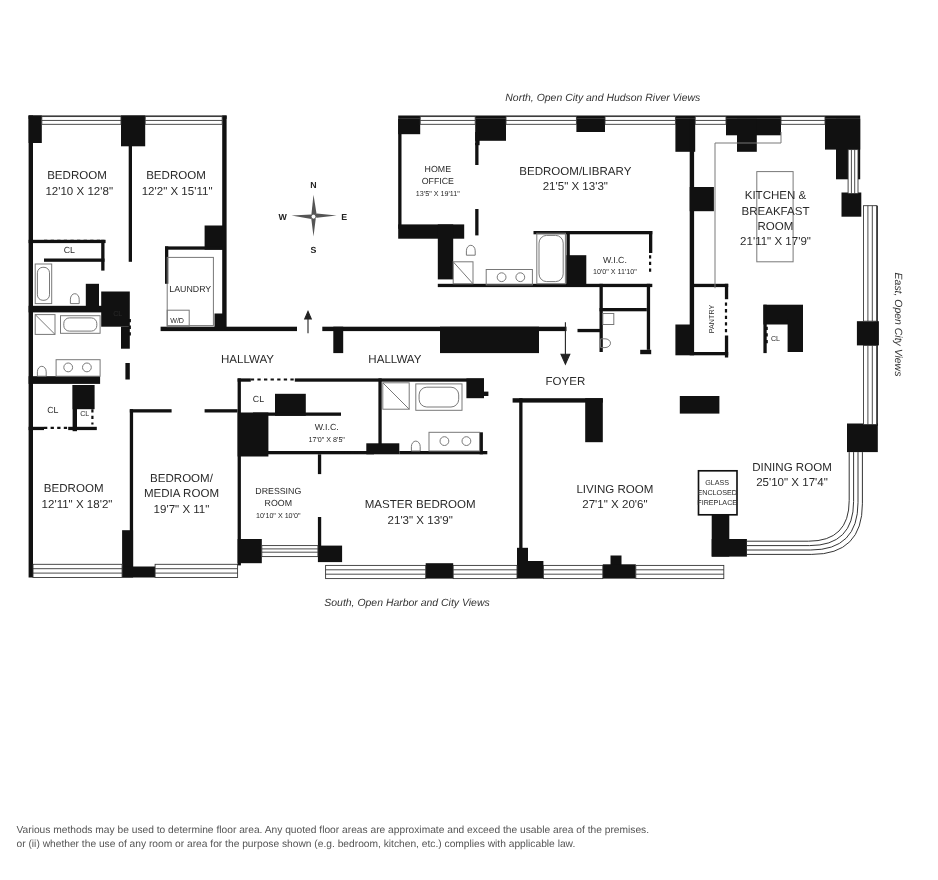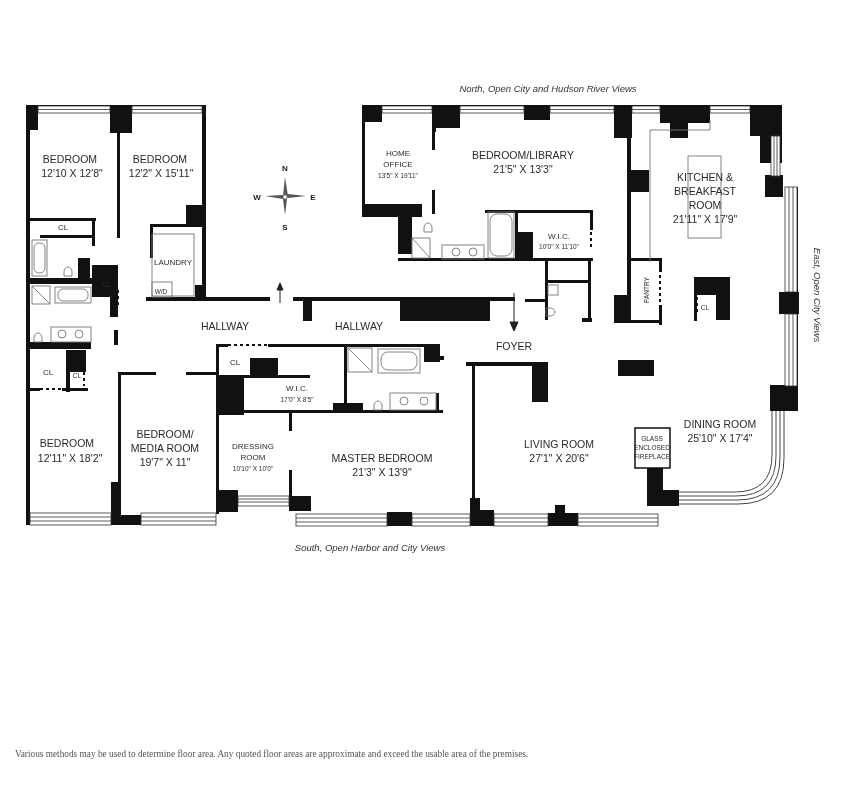--- a/index.html
+++ b/index.html
@@ -5,21 +5,21 @@
   html, body { margin: 0; padding: 0; background: #ffffff; }
   body { width: 853px; height: 800px; position: relative; overflow: hidden; font-family: "Liberation Sans", sans-serif; }
   #plan { position: absolute; left: 0; top: 0; width: 853px; height: 800px; }
   .lbl { font-family: "Liberation Sans", sans-serif; fill: #2a2a2a; text-anchor: middle; }
   .room { font-size: 10.5px; }
   .small { font-size: 8px; }
   .tiny { font-size: 6.5px; }
   .view { font-family: "Liberation Sans", sans-serif; font-style: italic; font-size: 9.5px; fill: #333; }
   .compass { font-family: "Liberation Sans", sans-serif; font-size: 8px; font-weight: bold; fill: #222; text-anchor: middle; }
   .disclaimer { position: absolute; left: 15px; top: 748px; width: 830px; font-size: 9.3px; line-height: 13px; color: #555; }
-  .disclaimer div { white-space: nowrap; font-family: Liberation Serif, serif; }
+  .disclaimer div { white-space: nowrap; }
 </style>
 </head>
 <body>
 
 <svg id="plan" viewBox="0 0 853 800" xmlns="http://www.w3.org/2000/svg">
   <defs>
     <g id="win-h">
       <rect x="0" y="0" width="1" height="6" fill="none"></rect>
     </g>
   </defs>
@@ -338,13 +338,14 @@
     <text class="lbl room" x="720" y="442">25'10" X 17'4"</text>
 
     <text class="lbl tiny" x="652" y="441">GLASS</text>
     <text class="lbl tiny" x="652" y="450">ENCLOSED</text>
     <text class="lbl tiny" x="652" y="459">FIREPLACE</text>
   </g>
 </svg>
 
 <div class="disclaimer">
   <div>Various methods may be used to determine floor area.  Any quoted floor areas are approximate and exceed the usable area of the premises.</div>
+  <div>or (ii) whether the use of any room or area for the purpose shown (e.g. bedroom, kitchen, etc.) complies with applicable law.</div>
 </div>
 
 </body></html>

